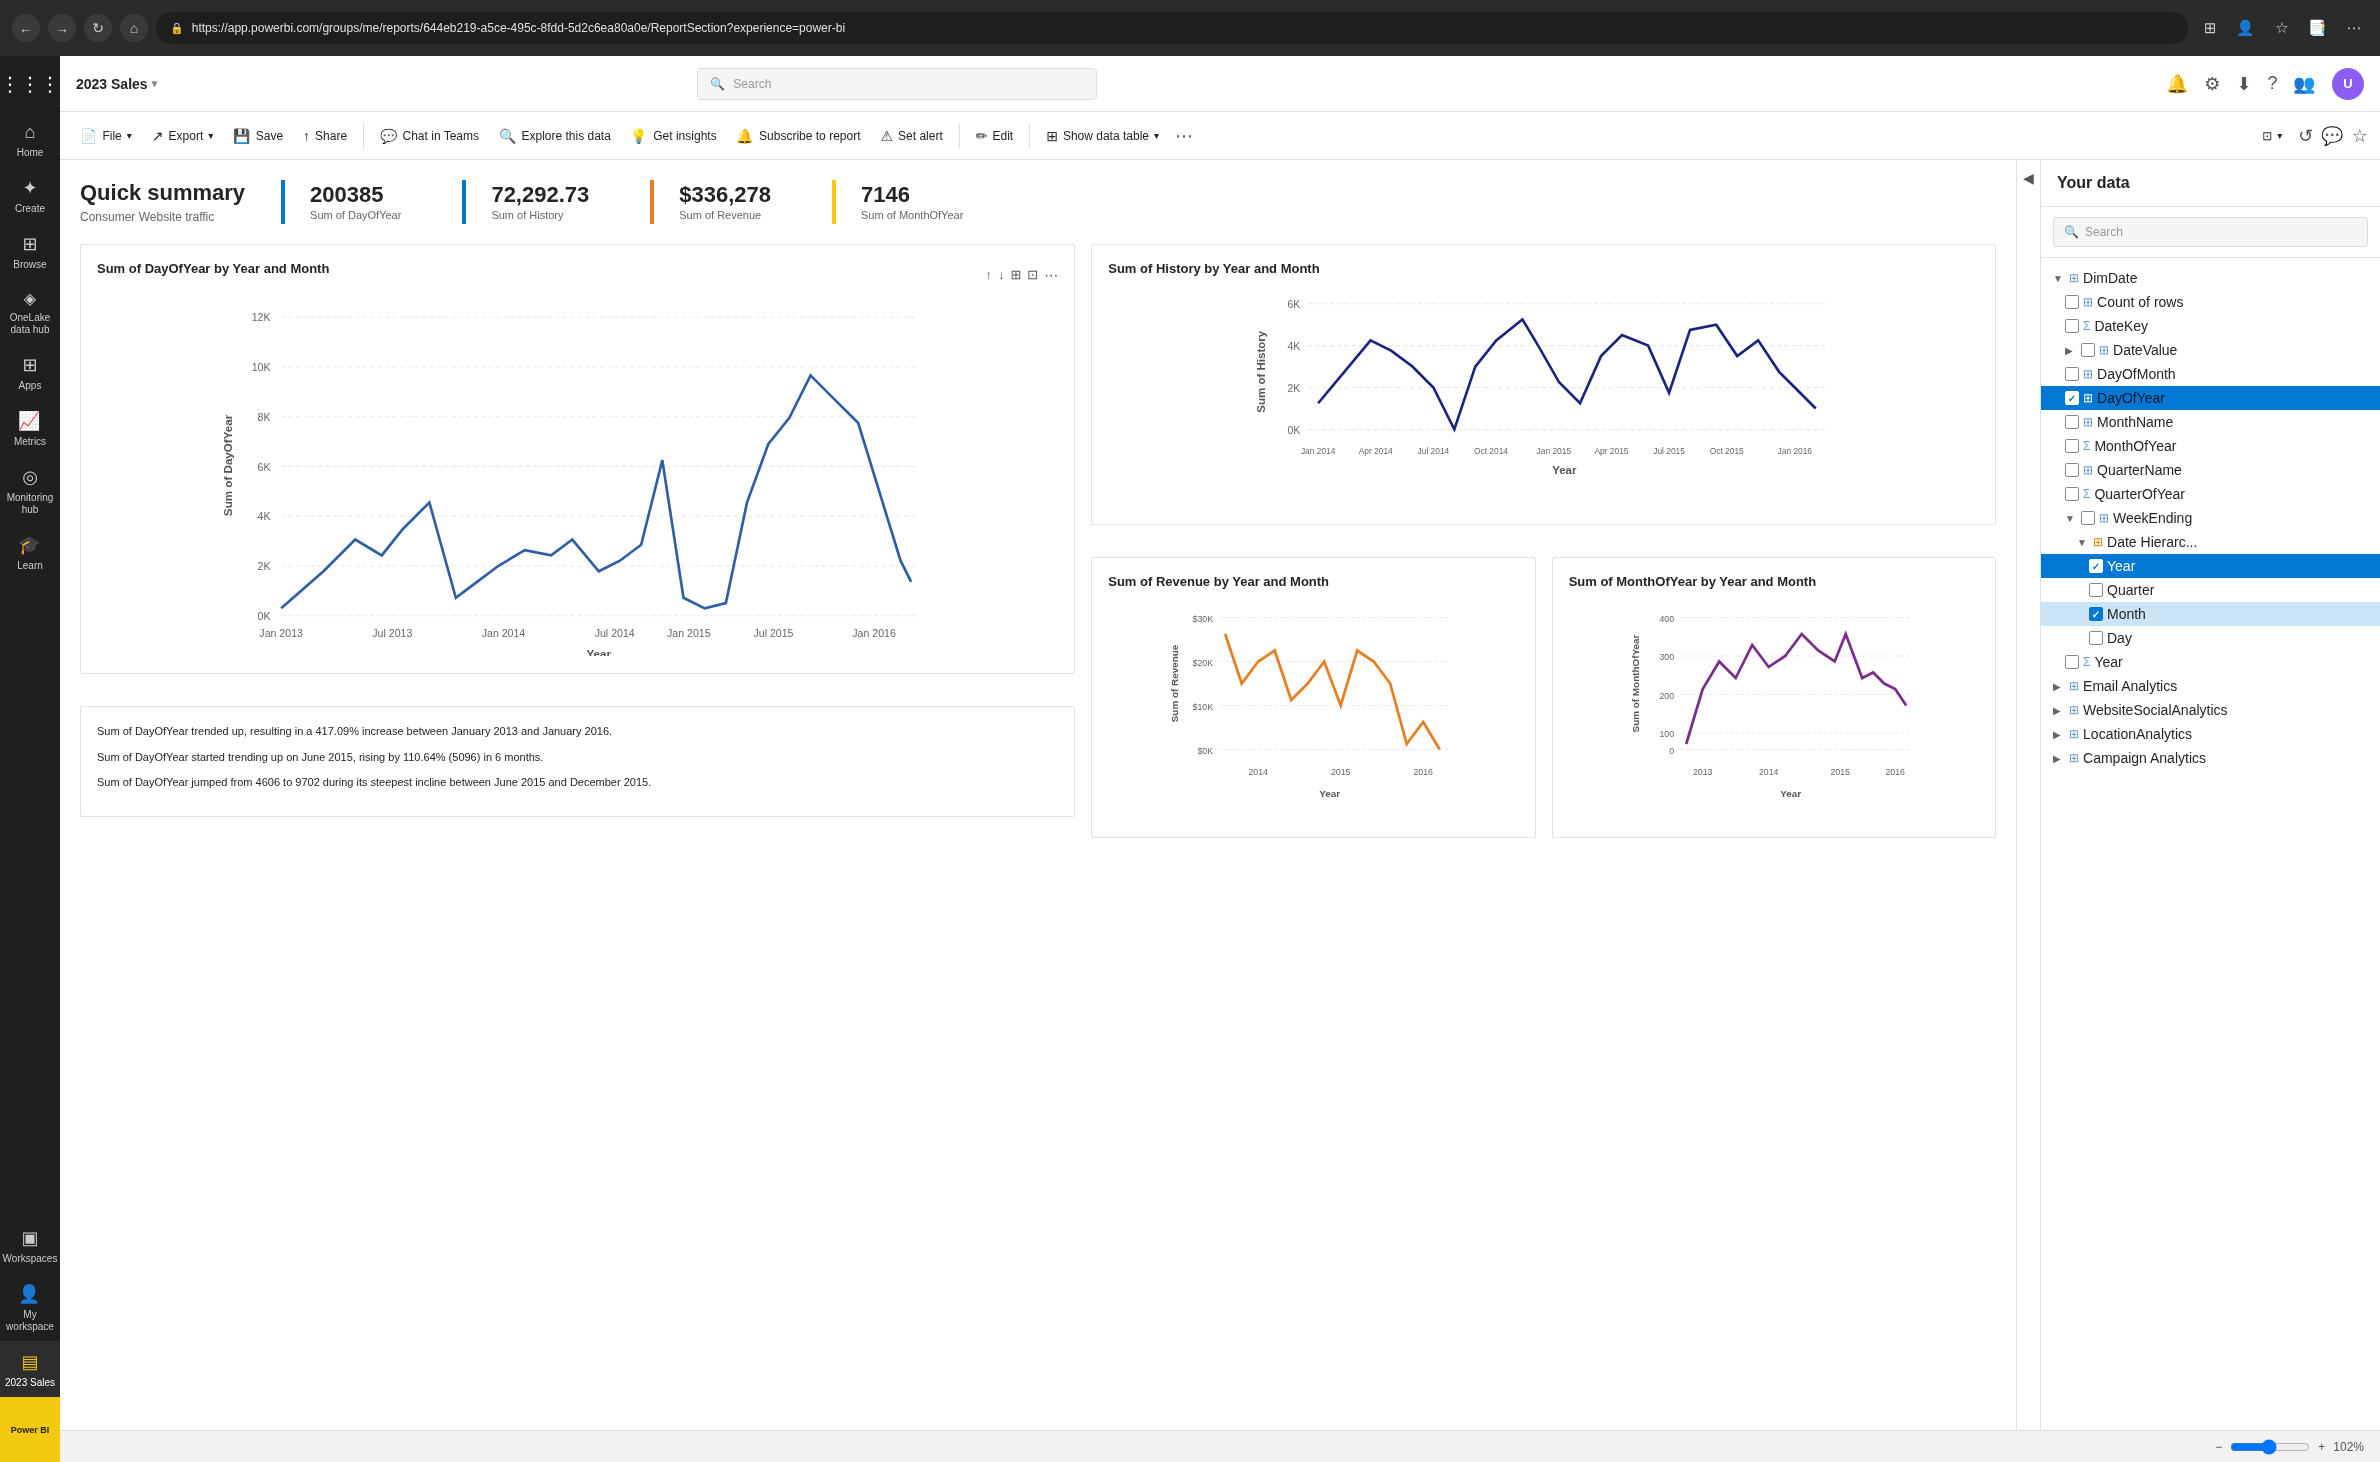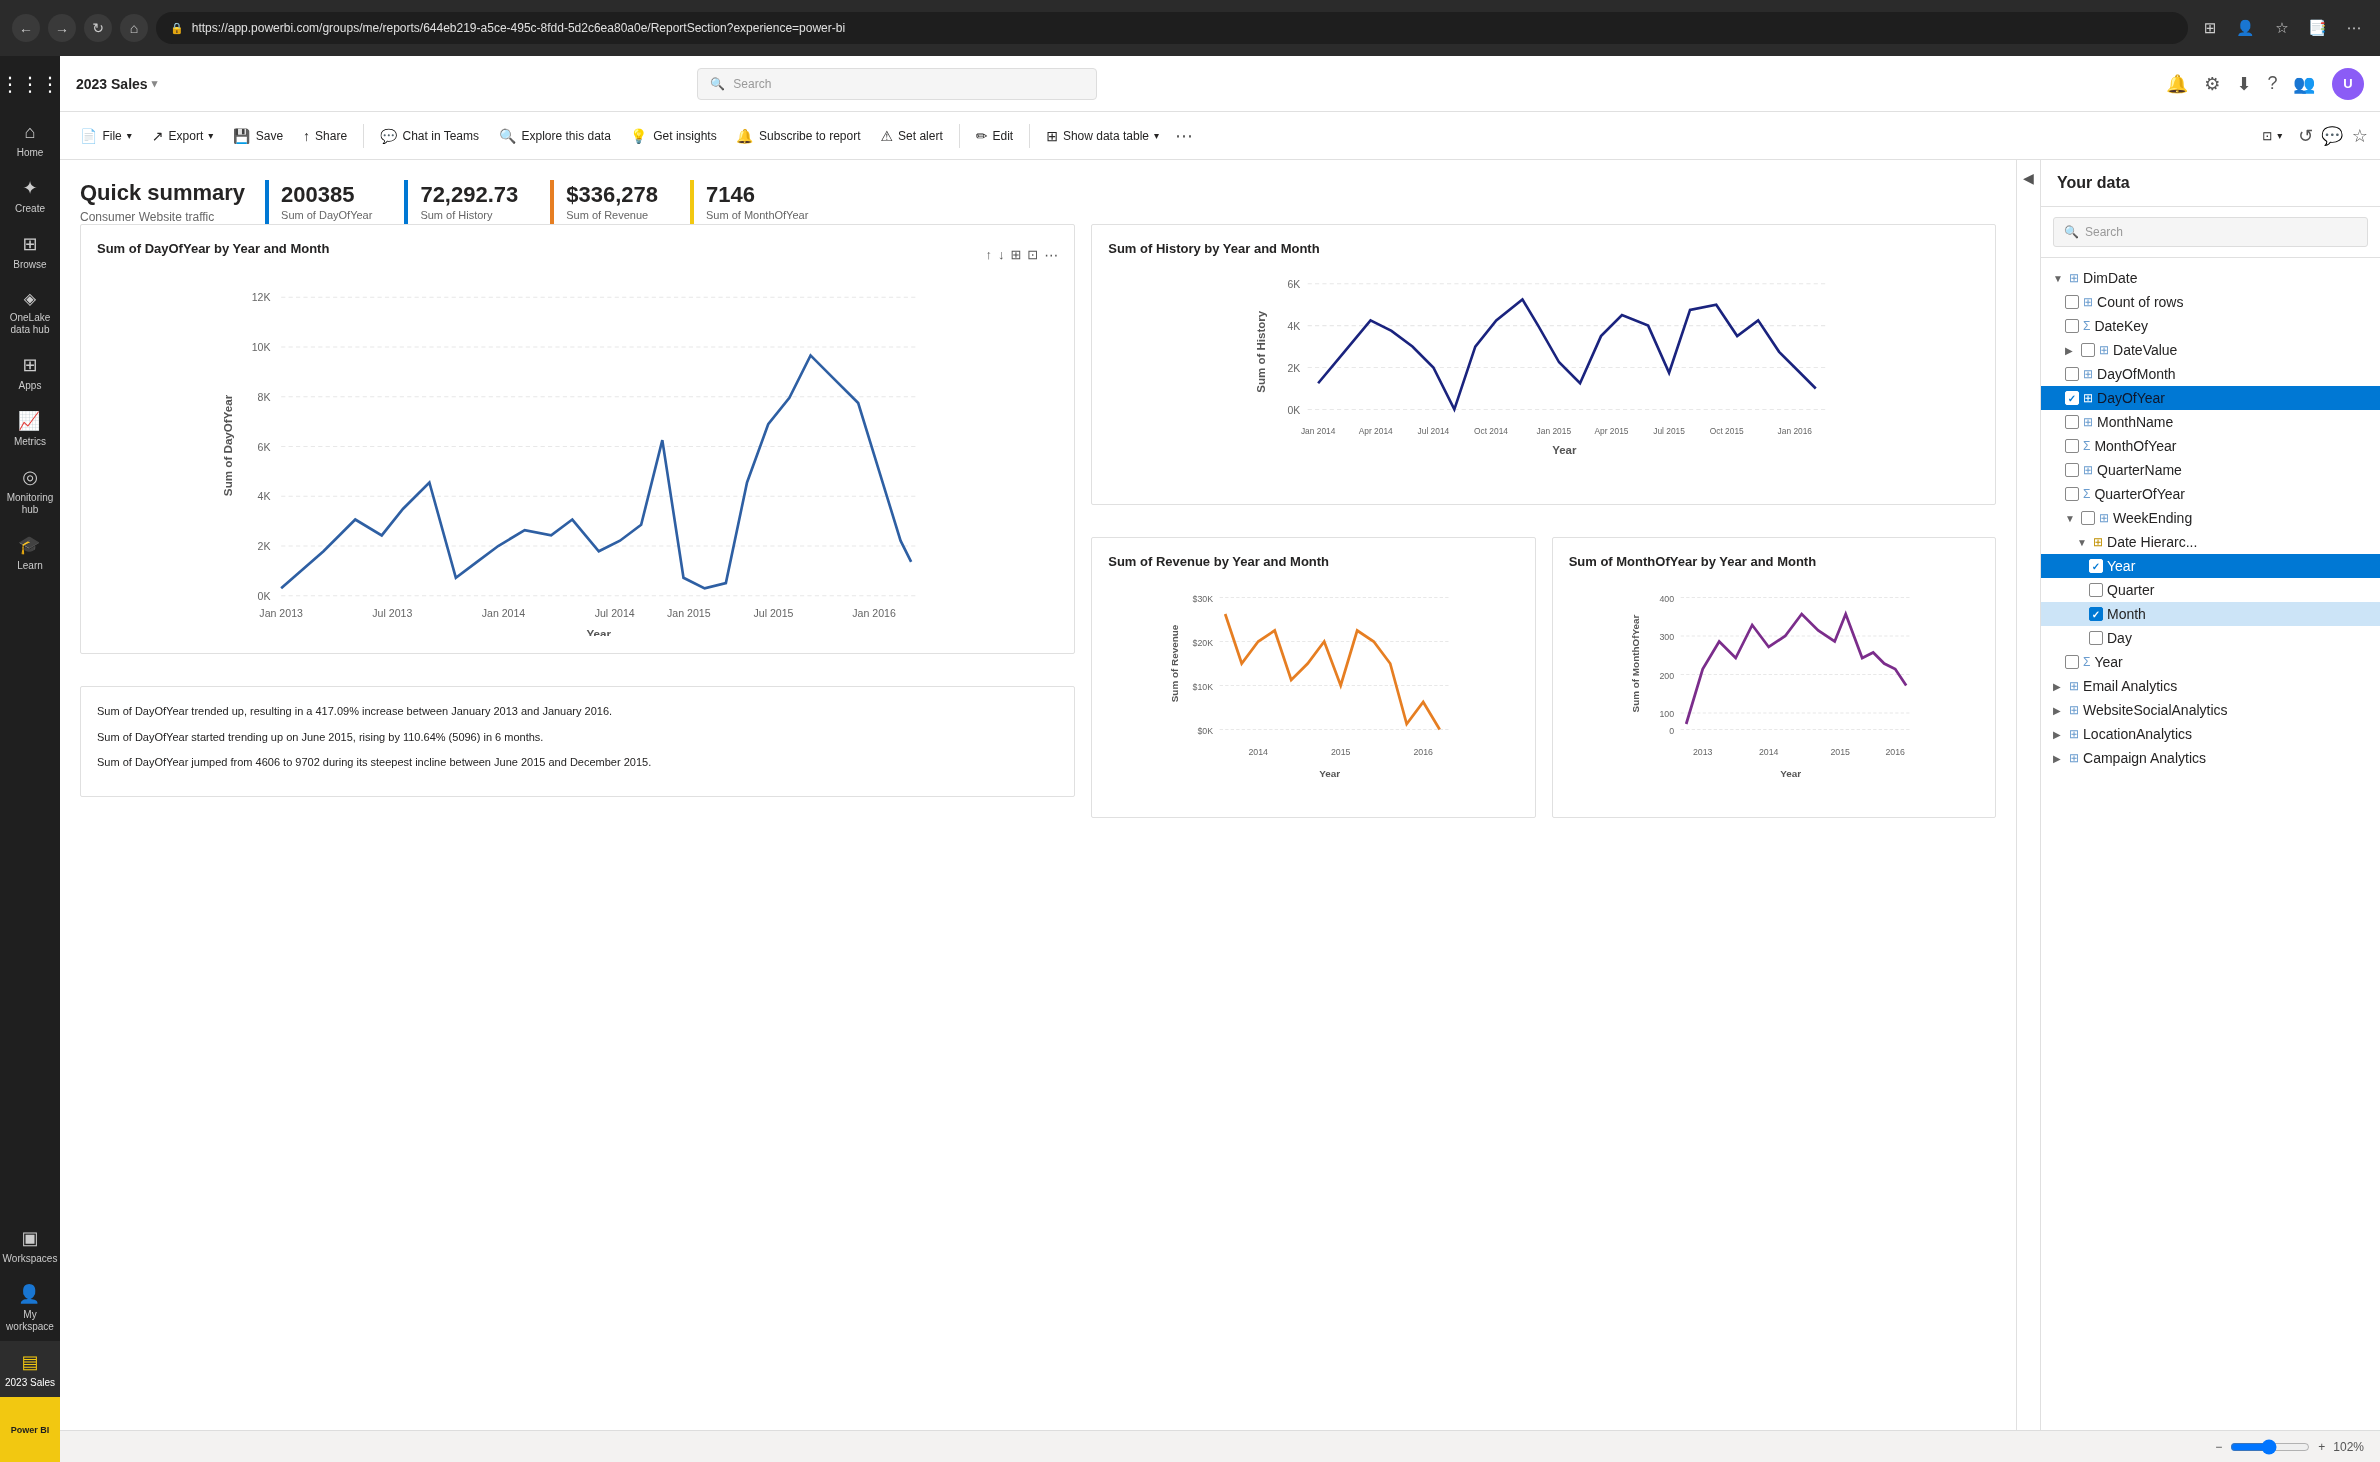--- a/index.html
+++ b/index.html
@@ -173,39 +173,40 @@
       flex: 1;
       background: #fff;
       overflow-y: auto;
       padding: 20px;
     }
 
     
     .quick-summary-header {
       display: flex;
       align-items: stretch;
-      gap: 0;
+      margin-bottom: 20px;
+      gap: 16px;
     }
     .summary-title-section {
       min-width: 160px;
     }
     .summary-title {
       font-size: 22px;
       font-weight: 600;
       color: #252424;
     }
     .summary-subtitle {
       font-size: 12px;
       color: #666;
       margin-top: 4px;
     }
     .summary-kpi {
       display: flex;
       align-items: center;
-      padding: 0 12px;
+      padding: 0 25px;
       border-left: 4px solid #0078d4;
       margin-left: 20px;
     }
     .summary-kpi.orange { border-left-color: #e67e22; }
     .summary-kpi.gold { border-left-color: #f2c811; }
     .kpi-value {
       font-size: 22px;
       font-weight: 600;
       color: #252424;
       display: block;

